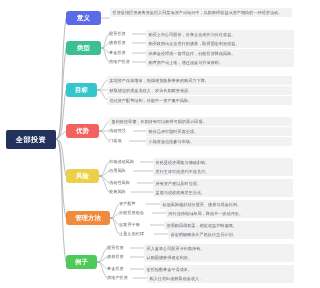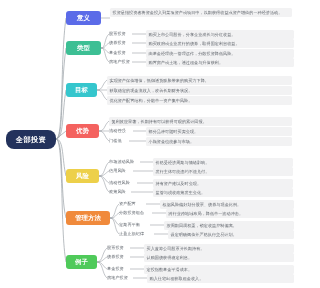--- a/index.html
+++ b/index.html
@@ -16,21 +16,21 @@
   .root{
     position:absolute;
     left:6px;top:130px;
     width:50px;height:19px;
     background:#23325c;
     color:#ffffff;
     font-size:7.2px;
     font-weight:bold;
     letter-spacing:.4px;
     display:flex;align-items:center;justify-content:center;
-    border-radius:8px;
+    border-radius:2px;
     box-sizing:border-box;
   }
 
   .branch{
     position:absolute;
     height:14px;
     border-radius:3px;
     color:#ffffff;
     font-size:6.4px;
     font-weight:bold;

